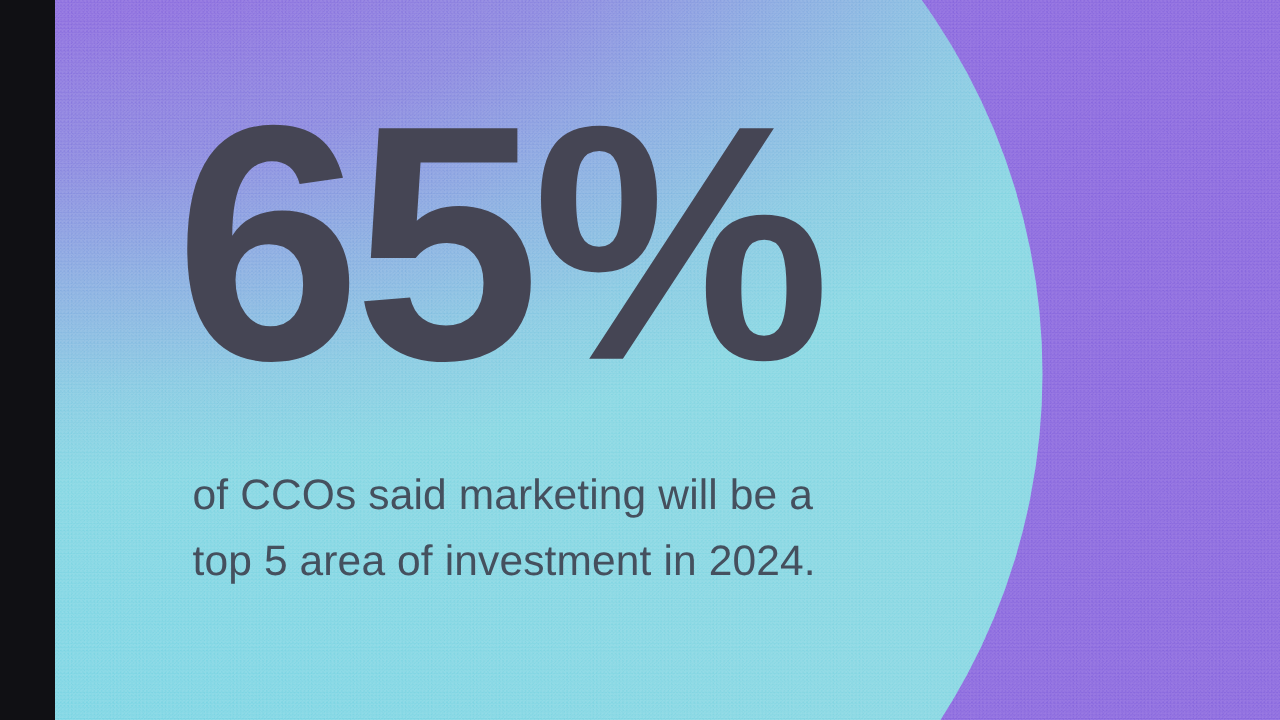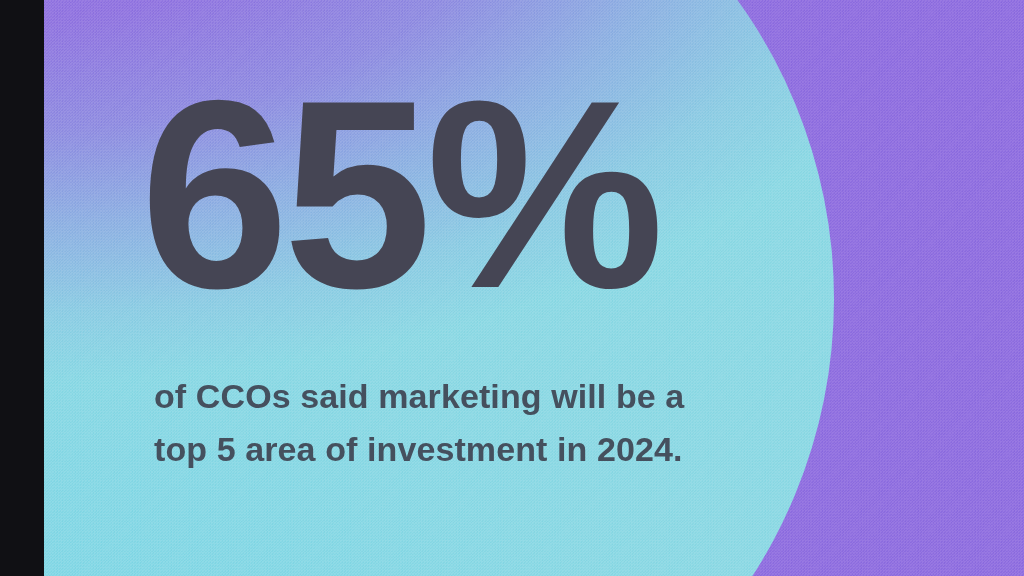--- a/index.html
+++ b/index.html
@@ -86,21 +86,21 @@
     letter-spacing: -6px;
     color: #454554;
     white-space: nowrap;
   }
   .subline {
     position: absolute;
     left: 110px;
     top: 370px;
     width: 640px;
     font-size: 34px;
-    font-weight: 700;
+    font-weight: 400;
     line-height: 53px;
     letter-spacing: 0.1px;
     color: #45505E;
   }
   .subline .l {
     display: block;
     white-space: nowrap;
   }
 </style>
 </head>

